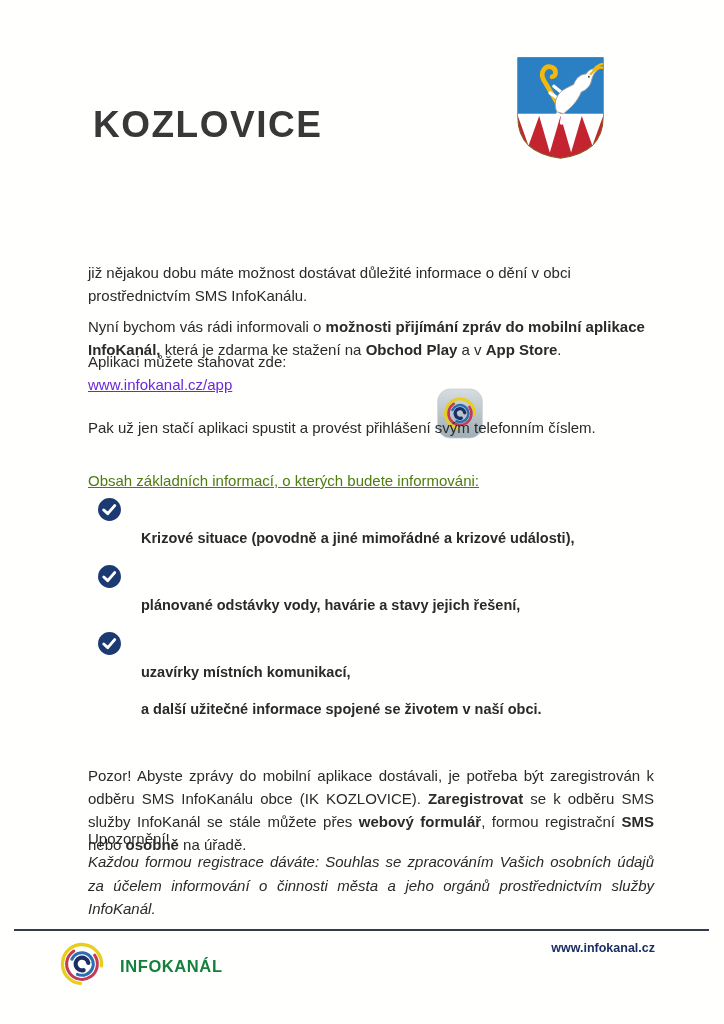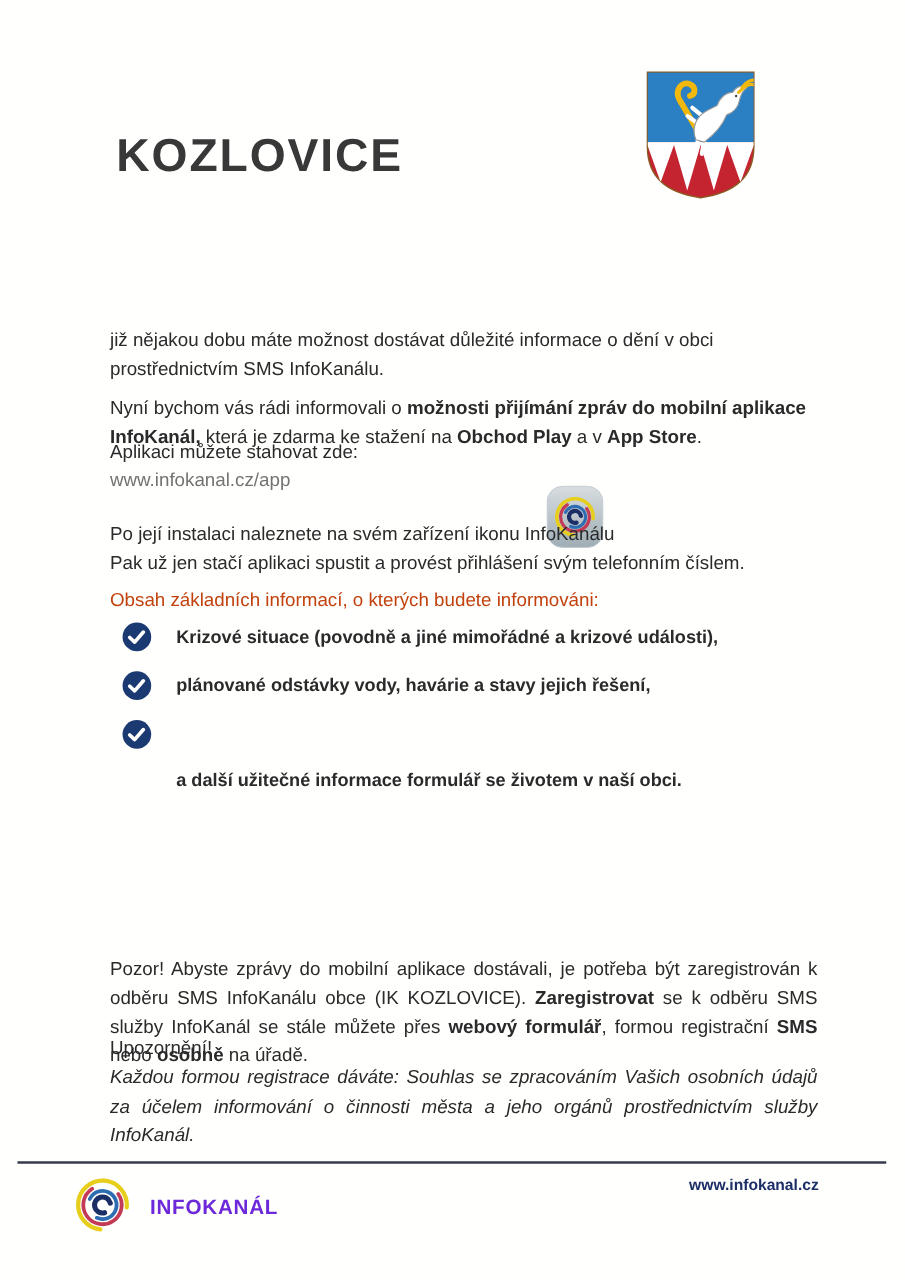--- a/index.html
+++ b/index.html
@@ -13,36 +13,36 @@
     position:absolute;left:87px;top:98px;margin:6px;
     font-size:37px;font-weight:bold;letter-spacing:1.5px;color:#383838;
   }
   .coat{position:absolute;left:513px;top:55px;}
   
   .blk{position:absolute;left:88px;width:566px;font-size:15px;line-height:23px;}
   .greeting{top:201px;font-size:22px;line-height:30px;font-weight:bold;color:#25306b;}
   .p-intro{top:246px;}
   .p-app{top:300px;}
   .dl{top:350px;}
-  .doclink{color:#737373;cursor:pointer;}
+  .doclink{color:#6d28d9;text-decoration:underline;cursor:pointer;}
   .appicon{position:absolute;left:437px;top:388px;}
   .p-install{top:416px;}
-  .list-heading{top:469px;color:#c2410c;}
+  .list-heading{top:469px;text-decoration:underline;color:#4d7c0f;}
   .bullets{top:497px;}
   .bullet-row{display:flex;align-items:flex-start;margin-bottom:14px;padding-left:9px;}
   .check{flex:0 0 25px;height:25px;margin-right:19px;}
-  .bullet-text{font-weight:bold;font-size:14.5px;line-height:24px;padding-top:1px;}
+  .bullet-text{font-weight:bold;font-size:14.5px;line-height:24px;padding-top:1px;margin-top:28px;}
   .list-outro{margin-top:14px;padding-left:53px;font-weight:bold;font-size:14.5px;}
   .p-notice{top:749px;text-align:justify;}
   .p-warning{top:827px;}
   .warning-body{font-style:italic;text-align:justify;line-height:23.5px;}
   
   .footer-rule{position:absolute;left:14px;top:929px;width:695px;height:2px;background:#343c4c;}
   .footer-logo{position:absolute;left:58px;top:938px;display:flex;align-items:center;}
-  .footer-brand{margin-left:14px;font-size:16.5px;font-weight:bold;letter-spacing:0.6px;color:#6d28d9;}
+  .footer-brand{margin-left:14px;font-size:16.5px;font-weight:bold;letter-spacing:0.6px;color:#15803d;}
   .footer-url{position:absolute;right:69px;top:941px;font-size:12.5px;font-weight:bold;color:#1c2e66;margin-left:20px;}
   b{font-weight:bold;}
 </style>
 </head>
 <body>
 
 <div class="page">
 
   <h1 class="muni-title">KOZLOVICE</h1>
 
@@ -93,21 +93,20 @@
       <g fill="none" stroke-linecap="round" transform="translate(32,35) scale(0.78) translate(-32,-32)">
         <circle cx="32" cy="32" r="26" stroke="#e6ce1b" stroke-width="5" stroke-dasharray="122 42" transform="rotate(95 32 32)"></circle>
         <circle cx="32" cy="32" r="20.5" stroke="#c23a55" stroke-width="4.5" stroke-dasharray="97 32" transform="rotate(-35 32 32)"></circle>
         <circle cx="32" cy="32" r="15" stroke="#2e6db2" stroke-width="4.5" stroke-dasharray="70 25" transform="rotate(205 32 32)"></circle>
         <circle cx="32" cy="32" r="8.5" stroke="#1c2e66" stroke-width="6" stroke-dasharray="40 14" transform="rotate(75 32 32)"></circle>
       </g>
     </svg>
   </span>
 
   <div class="blk p-install">
-    <div>Po její instalaci naleznete na svém zařízení ikonu InfoKanálu</div>
     <div>Pak už jen stačí aplikaci spustit a provést přihlášení svým telefonním číslem.</div>
   </div>
 
   <div class="blk list-heading">Obsah základních informací, o kterých budete informováni:</div>
 
   <div class="blk bullets">
     <div class="bullet-row">
       <span class="check"><svg width="25" height="25" viewBox="0 0 24 24">
             <circle cx="12" cy="12" r="11" fill="#1c3a72"></circle>
             <path d="M6.5,12.5 L10.3,16 L17,8.3" stroke="#ffffff" stroke-width="2.8" fill="none" stroke-linecap="round" stroke-linejoin="round"></path>
@@ -119,22 +118,23 @@
             <circle cx="12" cy="12" r="11" fill="#1c3a72"></circle>
             <path d="M6.5,12.5 L10.3,16 L17,8.3" stroke="#ffffff" stroke-width="2.8" fill="none" stroke-linecap="round" stroke-linejoin="round"></path>
           </svg></span>
       <span class="bullet-text">plánované odstávky vody, havárie a stavy jejich řešení,</span>
     </div>
     <div class="bullet-row">
       <span class="check"><svg width="25" height="25" viewBox="0 0 24 24">
             <circle cx="12" cy="12" r="11" fill="#1c3a72"></circle>
             <path d="M6.5,12.5 L10.3,16 L17,8.3" stroke="#ffffff" stroke-width="2.8" fill="none" stroke-linecap="round" stroke-linejoin="round"></path>
           </svg></span>
+      <span class="bullet-text">uzavírky místních komunikací,</span>
     </div>
-    <div class="list-outro">a další užitečné informace formulář se životem v naší obci.</div>
+    <div class="list-outro">a další užitečné informace spojené se životem v naší obci.</div>
   </div>
 
   <p class="blk p-notice"><span>Pozor! Abyste zprávy do mobilní aplikace dostávali, je potřeba být zaregistrován k odběru SMS InfoKanálu obce (IK KOZLOVICE). </span><b>Zaregistrovat</b><span> se k odběru SMS služby InfoKanál se stále můžete přes </span><b>webový formulář</b><span>, formou registrační </span><b>SMS</b><span> nebo </span><b>osobně</b><span> na úřadě.</span></p>
 
   <div class="blk p-warning">
     <div>Upozornění!</div>
     <div class="warning-body">Každou formou registrace dáváte: Souhlas se zpracováním Vašich osobních údajů za účelem informování o činnosti města a jeho orgánů prostřednictvím služby InfoKanál.</div>
   </div>
 
   <div class="footer-rule"></div>

